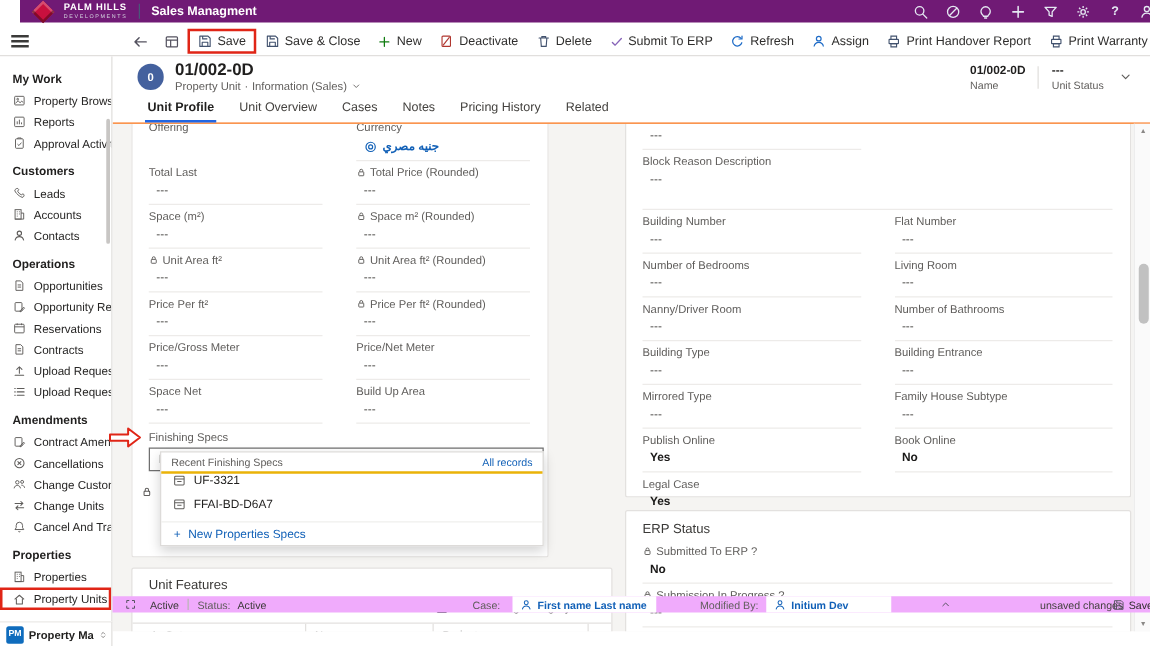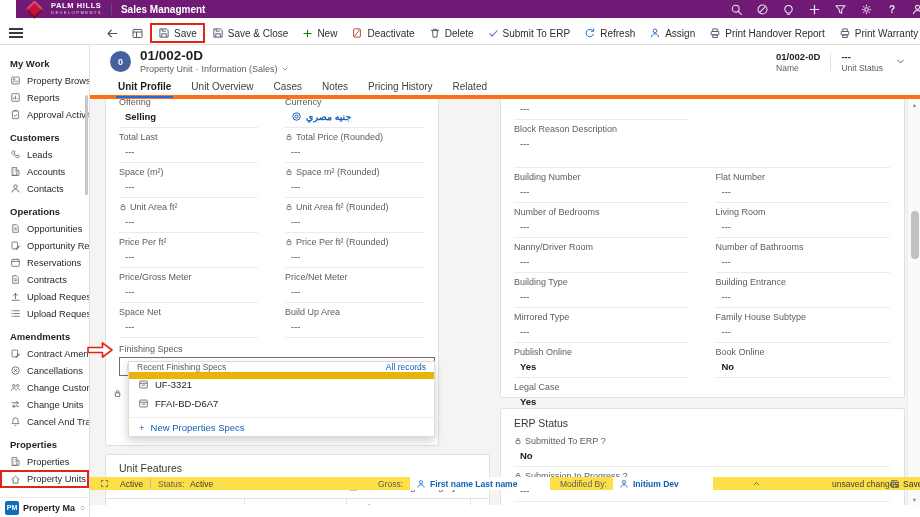--- a/index.html
+++ b/index.html
@@ -47,21 +47,21 @@
   .rechead{position:absolute;left:90px;top:45px;width:830px;height:33px;background:#fff;display:flex;align-items:center;padding:0 14px 0 20px;z-index:5}
   .rec-avatar{width:21px;height:21px;border-radius:50%;background:#44619e;color:#fff;font-size:9px;font-weight:bold;display:flex;align-items:center;justify-content:center;margin-right:9px;flex:none}
   .rec-title{font-size:13.5px;font-weight:bold;color:#201f1e;line-height:1.05}
   .rec-sub{font-size:9px;color:#605e5c;display:flex;align-items:center;gap:3px}
   .rec-right{margin-left:auto;display:flex;align-items:center;gap:10px}
   .hf{text-align:left}
   .hf .v{font-size:9.5px;font-weight:bold;color:#201f1e}
   .hf .l{font-size:8.5px;color:#605e5c;margin-top:1px}
   .hf-sep{width:1px;height:18px;background:#e1dfdd}
   .rec-chev{color:#605e5c;margin-left:2px}
-  .tabs{position:absolute;left:90px;top:78px;width:830px;height:21px;background:#fff;border-bottom:4px solid #f97316;display:flex;align-items:flex-start;gap:0;padding-left:18px;z-index:5}
+  .tabs{position:absolute;left:90px;top:78px;width:830px;height:21px;background:#fff;border-bottom:1px solid #f97316;display:flex;align-items:flex-start;gap:0;padding-left:18px;z-index:5}
   .tab{font-size:10px;color:#44423f;padding:3px 10px 0 10px;height:21px;position:relative;cursor:pointer;white-space:nowrap}
   .tab.active{font-weight:bold;color:#201f1e}
   .tab.active:after{content:"";position:absolute;left:8px;right:8px;bottom:1px;height:2.5px;background:#2266e3}
 
   
   .content{position:absolute;left:90px;top:99px;width:830px;height:406px;background:#f5f4f2;overflow:hidden;z-index:1}
   .card{position:absolute;background:#fff;border:1px solid #e3e1df;border-radius:2px}
   .card-l{left:15px;top:-6px;width:334px;height:353px;border-top:none}
   .card-r{left:410px;top:-6px;width:405px;height:305px;border-top:none}
   .card-erp{left:410px;top:309px;width:405px;height:130px}
@@ -74,21 +74,21 @@
   .fval{font-size:9.5px;color:#494745;padding:4px 0 5px 6px;border-bottom:1px solid #edebe9;min-height:17px}
   .fval.bold{font-weight:bold;color:#1b1a19}
   .fval.linkv{color:#1160b7;font-weight:bold;display:flex;align-items:flex-end;gap:4px;cursor:pointer}
   .lock{color:#5f5d5b}
 
   
   .fs-label{font-size:9px;color:#5f5d5b;padding:6px 0 3px 13px}
   .fs-input{margin:0 3px 0 13px;height:19px;border:1px solid #707070;display:flex;align-items:center;padding:0 7px;background:#fff}
   .fs-input .ph{font-size:9.5px;color:#767572;flex:1}
   .flyout{position:absolute;left:22px;right:3px;top:268px;background:#fff;border:1px solid #dddbd9;box-shadow:0 4px 9px rgba(0,0,0,.18);z-index:8}
-  .fly-head{display:flex;align-items:center;height:17px;padding:0 8px;border-bottom:7px solid #eab308}
+  .fly-head{display:flex;align-items:center;height:17px;padding:0 8px;border-bottom:2px solid #eab308}
   .fly-head .t{font-size:8.5px;color:#5f5d5b}
   .fly-head .all{margin-left:auto;font-size:8.5px;color:#1160b7;cursor:pointer}
   .fly-item{display:flex;align-items:flex-start;gap:6px;height:19px;padding:0 9px;font-size:9.5px;color:#201f1e;cursor:pointer}
   .fly-item .ric{color:#5f5d5b}
   .fly-new{display:flex;align-items:center;gap:6px;height:19px;padding:0 10px;font-size:9.5px;color:#1160b7;border-top:1px solid #f0efed;cursor:pointer}
   .peek-lock{position:absolute;left:7px;top:296px;color:#5f5d5b}
 
   
   .uf-title{font-size:10.5px;color:#3a3937;padding:7px 0 2px 13px}
   .uf-row{display:flex;align-items:center;padding:5px 8px 4px 13px}
@@ -103,21 +103,21 @@
 
   
   .erp-title{font-size:10.5px;color:#3a3937;padding:8px 0 3px 13px}
 
   
   .vscroll{position:absolute;right:0;top:99px;width:13px;height:406px;background:#fafafa;border-left:1px solid #ededed;z-index:15}
   .vscroll .arr{position:absolute;left:0;width:13px;height:11px;display:flex;align-items:center;justify-content:center;font-size:5.5px;color:#8a8886}
   .vscroll .thumb{position:absolute;left:2.5px;top:112px;width:8px;height:48px;background:#c1c1c1;border-radius:4px}
 
   
-  .statusbar{position:absolute;left:90px;top:477px;width:830px;height:13px;background:#fde047;z-index:20;font-size:8.5px;color:#3a3937}
+  .statusbar{position:absolute;left:90px;top:477px;width:830px;height:13px;background:#f0abfc;z-index:20;font-size:8.5px;color:#3a3937}
   .statusbar .abs{position:absolute;top:0;height:13px;display:flex;align-items:center}
   .sb-white{background:#fff;padding:0 6px;gap:4px}
   .sb-link{color:#1160b7;font-weight:bold;white-space:nowrap}
   .sb-divider{position:absolute;top:2px;width:1px;height:9px;background:#b9b7b5}
   .sb-save{gap:3px;font-size:8.5px;color:#2f2e2d;cursor:pointer}
 
   
   .anno-arrow{position:absolute;left:86px;top:340px;z-index:40}
 </style>
 </head>
@@ -578,21 +578,20 @@
   </div>
 
   <div class="content">
 
     <div class="card card-l">
       <div class="frow">
         <div class="fld">
             <div class="flabel">
               <span>Offering</span>
             </div>
-            <div class="fval bold">Selling</div>
           </div>
         <div class="fld">
             <div class="flabel">
               <span>Currency</span>
             </div>
             <div class="fval linkv">
               <svg class="ic" width="11" height="11" viewBox="0 0 16 16">
                 <use href="#i-coin"></use>
               </svg>
               <span>جنيه مصري</span>
@@ -916,22 +915,22 @@
   <div class="statusbar">
     <div class="abs" style="left:10px">
         <svg class="ic" width="9" height="9" viewBox="0 0 16 16" style="color:#54525f">
           <use href="#i-expand"></use>
         </svg>
       </div>
     <div class="abs" style="left:30px">Active</div>
     <div class="sb-divider" style="left:60px"></div>
     <div class="abs" style="left:68px;color:#5f5d5b">Status:</div>
     <div class="abs" style="left:100px">Active</div>
-    <div class="abs" style="left:288px;color:#5f5d5b">Gross:</div>
-    <div class="abs sb-white" style="left:320px;width:140px">
+    <div class="abs" style="left:288px;color:#5f5d5b">Case:</div>
+    <div class="abs sb-white" style="left:320px;width:115px">
       <svg class="ic" width="10" height="10" viewBox="0 0 16 16" style="color:#1160b7">
           <use href="#i-person"></use>
         </svg>
       <span class="sb-link">First name Last name</span>
     </div>
     <div class="abs" style="left:470px;color:#5f5d5b">Modified By:</div>
     <div class="abs sb-white" style="left:523px;width:100px">
       <svg class="ic" width="10" height="10" viewBox="0 0 16 16" style="color:#1160b7">
           <use href="#i-person"></use>
         </svg>

